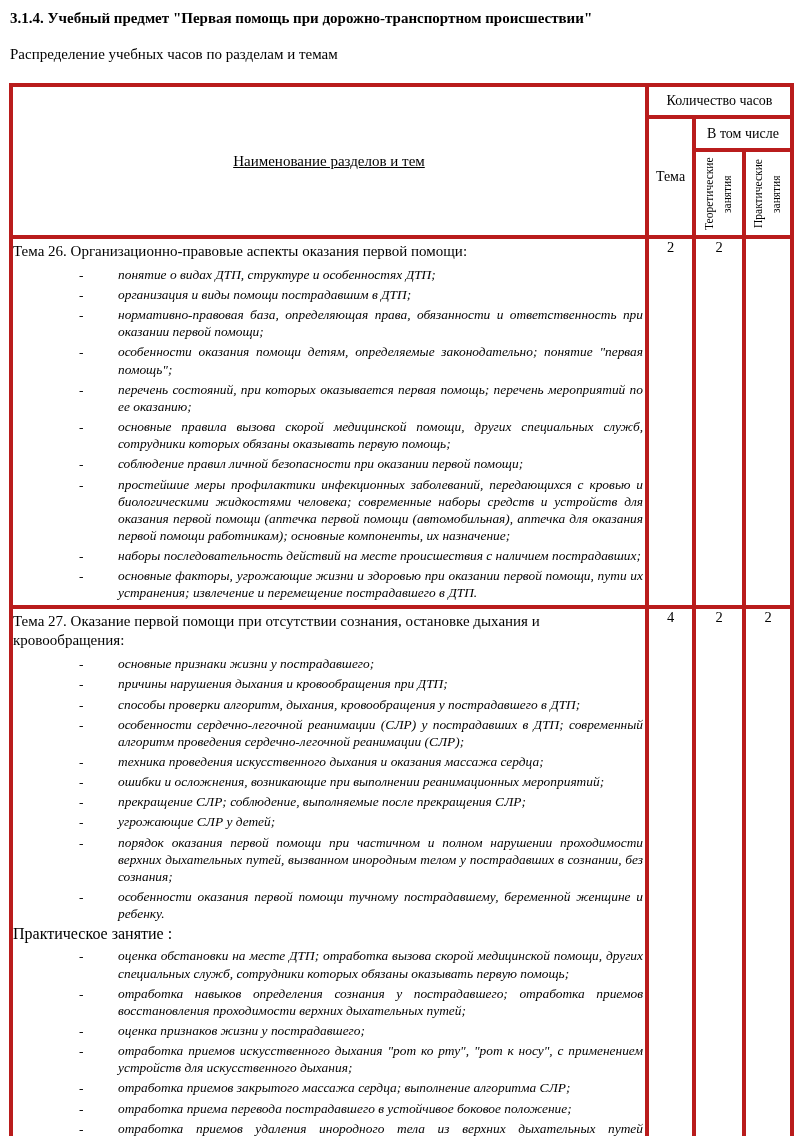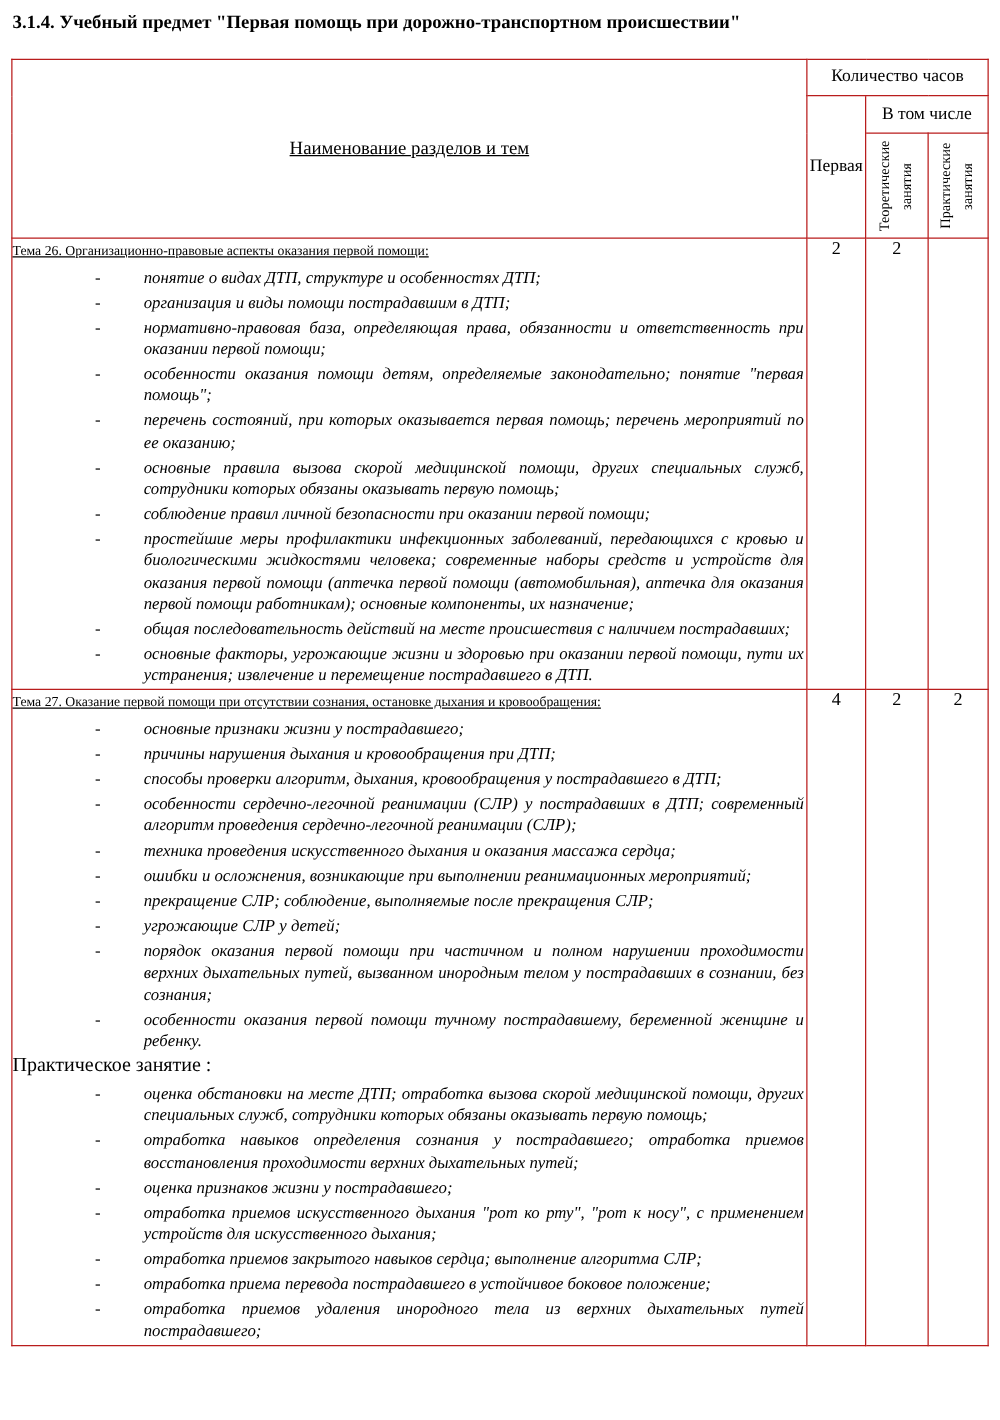--- a/index.html
+++ b/index.html
@@ -10,66 +10,67 @@
     box-sizing:border-box; padding:8px 9px 0 9px;
   }
   .doc-title { font-size:15px; font-weight:bold; margin:2px 0 0 1px; }
   .doc-subtitle { font-size:15px; margin-top:19px; margin-left:1px; }
 
   table.hours-table {
     border-collapse:collapse; table-layout:fixed;
     width:782px; margin-top:20px;
   }
   .hours-table th, .hours-table td {
-    border:1px solid #b91c1c; padding:0; font-weight:normal;
+    border:4px solid #b91c1c; padding:0; font-weight:normal;
   }
   thead th { text-align:center; font-size:14px; vertical-align:middle; }
   .th-name { font-size:15px;text-decoration:underline; }
   .th-qty { height:28px; }
   .th-incl { height:29px;font-family:Liberation Serif, serif; }
   .th-rot { height:83px; vertical-align:middle; }
   .vert-label {
     writing-mode:vertical-rl; transform:rotate(180deg);
     height:78px; margin:0 auto; font-size:11.5px; line-height:1.55;
     text-align:center; white-space:normal;
   }
   .name-cell { vertical-align:top; padding:2px 6px 6px 12px; }
-  .row-title { font-size:11px; line-height:1.32; margin-top:3px;text-decoration:underline; }
+  .row-title { font-size:15px; line-height:1.32; margin-top:3px; }
   .subheading { font-size:16px; margin:3px 0 2px 0; }
   ul.bullets { list-style:none; margin:4px 0 0 0; padding:0 2px 0 66px; }
   .bullets li {
     position:relative; padding-left:39px; margin-bottom:3px;
     font-style:italic; font-size:13.4px; line-height:1.28;
     text-align:justify; text-justify:inter-word;
   }
   .bullets li::before { content:"-"; position:absolute; left:0; top:0; }
   .hours-cell { text-align:center; vertical-align:top; padding-top:5px; font-size:14.5px; }
   tbody tr.r0 { height:305px; }
   tbody tr.r1 { height:507px; }
 </style>
 </head>
 <body>
 
 <div class="page">
   <div class="doc-title">3.1.4. Учебный предмет  "Первая помощь при дорожно-транспортном происшествии"</div>
+  <div class="doc-subtitle">Распределение учебных часов по разделам и темам</div>
 
   <table class="hours-table">
     <colgroup>
       <col style="width:636px">
         <col style="width:47px">
         <col style="width:50px">
         <col style="width:48px">
     </colgroup>
     <thead>
       <tr>
         <th rowspan="3" class="th-name">Наименование разделов и тем</th>
         <th colspan="3" class="th-qty">Количество часов</th>
       </tr>
       <tr>
-        <th rowspan="2">Первая</th>
+        <th rowspan="2">Тема</th>
         <th colspan="2" class="th-incl">В том числе</th>
       </tr>
       <tr>
         <th class="th-rot">
           <div class="vert-label">Теоретические занятия</div>
         </th>
         <th class="th-rot">
           <div class="vert-label">Практические занятия</div>
         </th>
       </tr>
@@ -80,21 +81,21 @@
             <div class="row-title">Тема 26. Организационно-правовые аспекты оказания первой помощи:</div>
             <ul class="bullets">
               <li>понятие о видах ДТП,  структуре и особенностях ДТП;</li>
               <li>организация и виды помощи пострадавшим  в ДТП;</li>
               <li>нормативно-правовая база, определяющая права, обязанности и ответственность при оказании первой помощи;</li>
               <li>особенности оказания помощи детям, определяемые законодательно; понятие "первая помощь";</li>
               <li>перечень состояний, при которых оказывается первая помощь; перечень мероприятий по ее оказанию;</li>
               <li>основные правила вызова скорой медицинской помощи, других специальных служб, сотрудники которых обязаны оказывать первую помощь;</li>
               <li>соблюдение правил личной безопасности при оказании первой помощи;</li>
               <li>простейшие меры профилактики инфекционных заболеваний, передающихся с кровью и биологическими жидкостями человека; современные наборы средств и устройств для оказания первой помощи (аптечка первой помощи (автомобильная), аптечка для оказания первой помощи работникам); основные компоненты, их назначение;</li>
-              <li>общая последовательность действий на месте происшествия с наличием пострадавших;</li>
+              <li>наборы последовательность действий на месте происшествия с наличием пострадавших;</li>
               <li>основные факторы, угрожающие жизни и здоровью при оказании первой помощи, пути их устранения; извлечение и перемещение пострадавшего в ДТП.</li>
             </ul>
           </td>
           <td class="hours-cell">2</td>
           <td class="hours-cell">2</td>
           <td class="hours-cell"></td>
         </tr>
         <tr class="r1">
           <td class="name-cell">
             <div class="row-title">Тема 27. Оказание первой помощи при отсутствии сознания, остановке дыхания и кровообращения:</div>
@@ -109,21 +110,21 @@
               <li>угрожающие СЛР у детей;</li>
               <li>порядок оказания первой помощи при частичном и полном нарушении проходимости верхних дыхательных путей, вызванном инородным телом у пострадавших в сознании, без сознания;</li>
               <li>особенности оказания первой помощи тучному пострадавшему, беременной женщине и ребенку.</li>
             </ul>
             <div class="subheading">Практическое занятие :</div>
             <ul class="bullets">
               <li>оценка обстановки на месте ДТП; отработка вызова скорой медицинской помощи, других специальных служб, сотрудники которых обязаны оказывать первую помощь;</li>
               <li>отработка навыков определения сознания у пострадавшего; отработка приемов восстановления проходимости верхних дыхательных путей;</li>
               <li>оценка признаков жизни у пострадавшего;</li>
               <li>отработка приемов искусственного дыхания "рот ко рту", "рот к носу", с применением устройств для искусственного дыхания;</li>
-              <li>отработка приемов закрытого навыков сердца; выполнение алгоритма СЛР;</li>
+              <li>отработка приемов закрытого массажа сердца; выполнение алгоритма СЛР;</li>
               <li>отработка приема перевода пострадавшего в устойчивое боковое положение;</li>
               <li>отработка приемов удаления инородного тела из верхних дыхательных путей пострадавшего;</li>
             </ul>
           </td>
           <td class="hours-cell">4</td>
           <td class="hours-cell">2</td>
           <td class="hours-cell">2</td>
         </tr>
       </tbody>
   </table>

